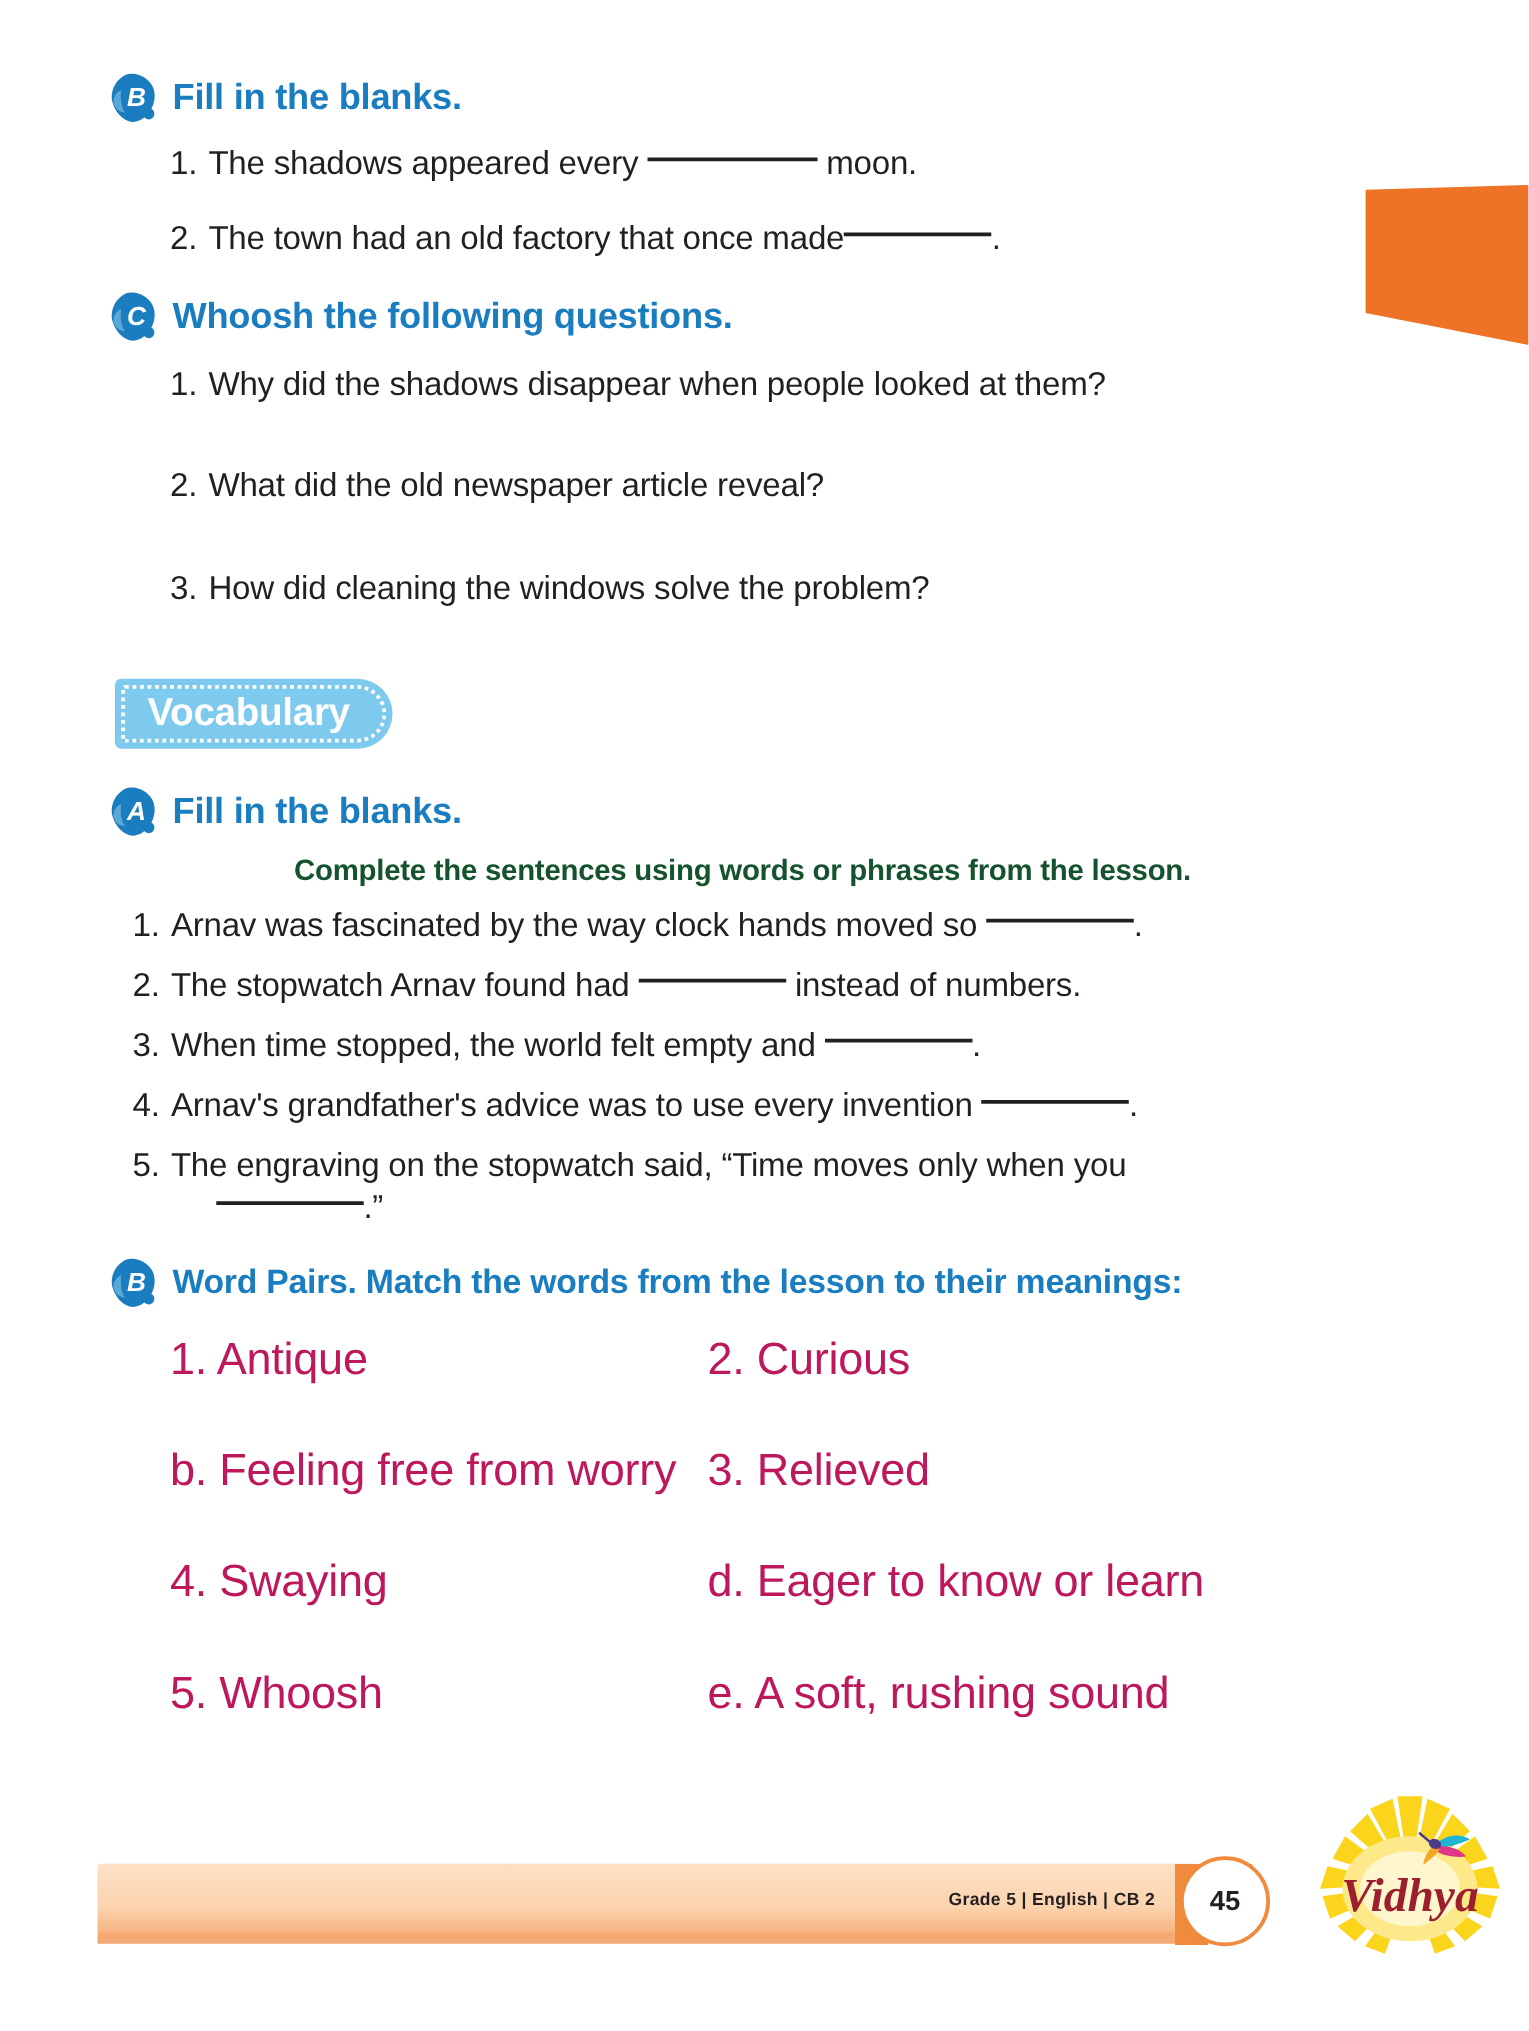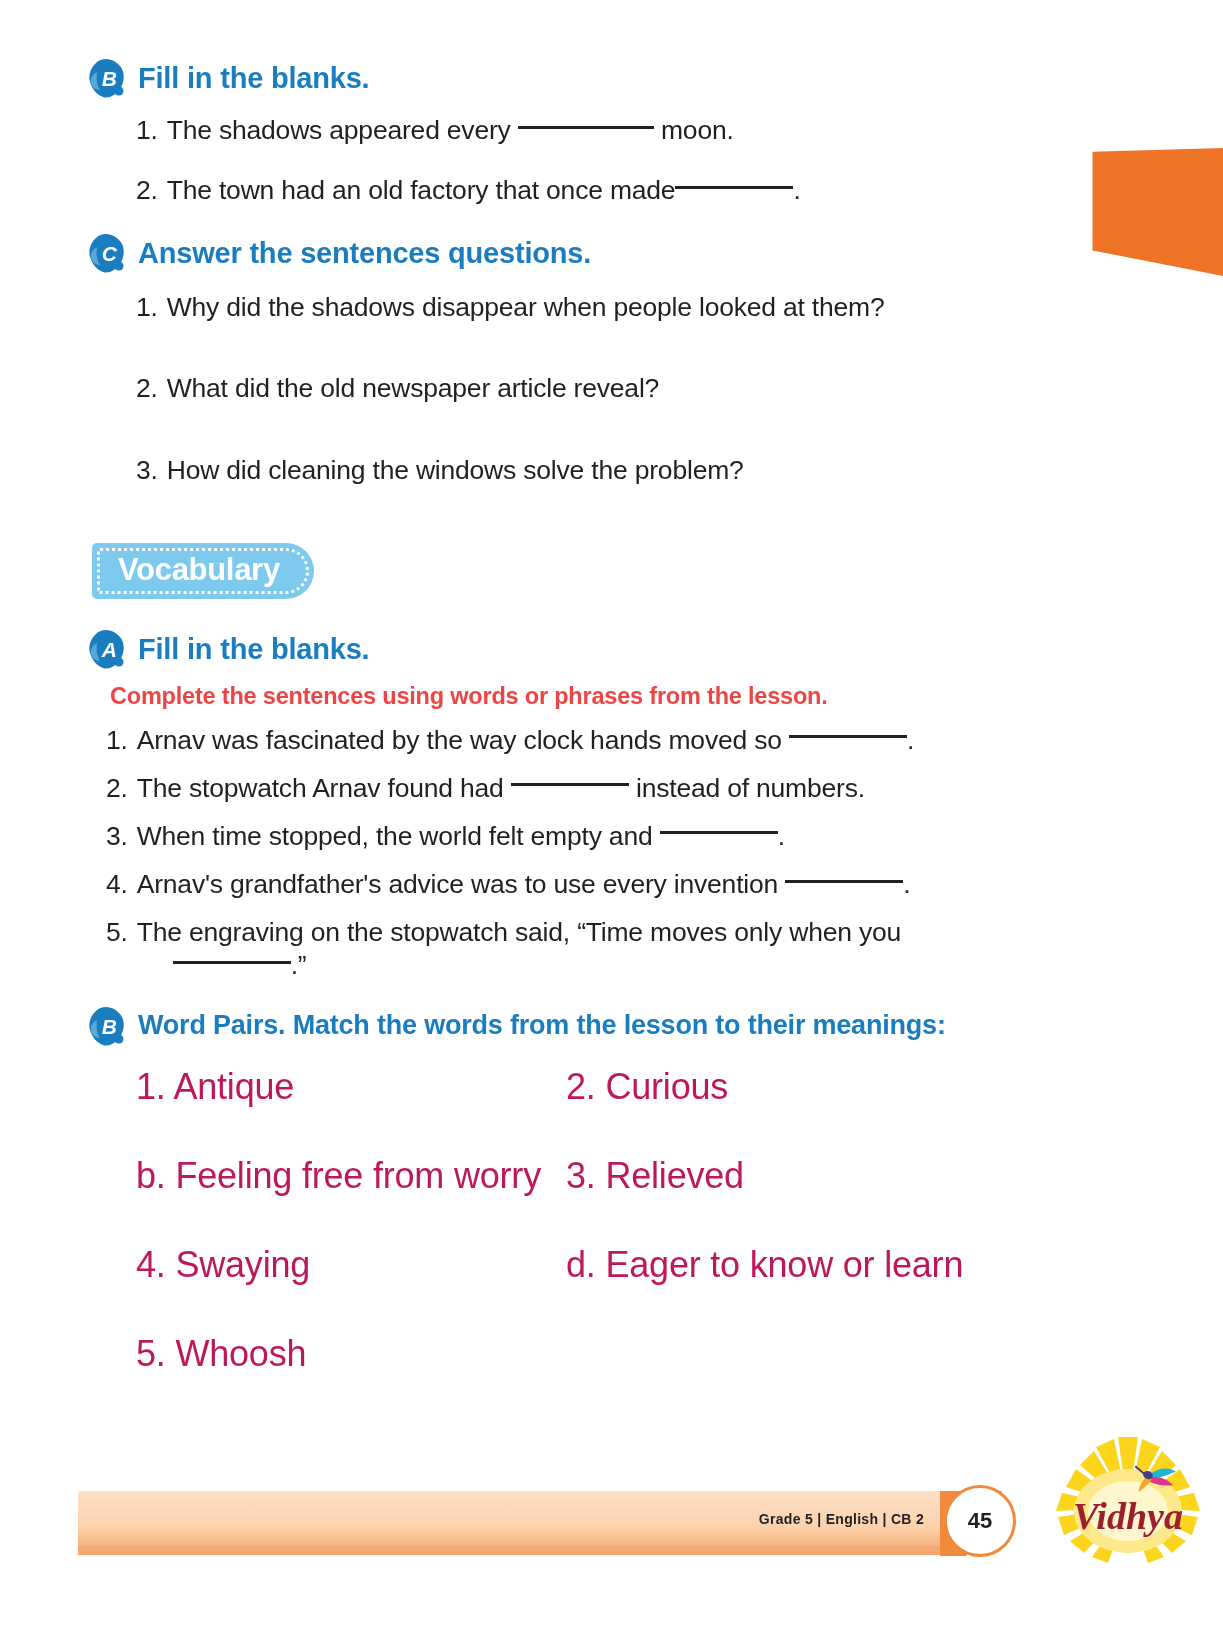--- a/index.html
+++ b/index.html
@@ -123,24 +123,25 @@
     position: relative;
     color: #ffffff;
     font-size: 31px;
     font-weight: bold;
     letter-spacing: -0.3px;
     margin-top: 35px;
   }
 
   
   .instruction {
-    color: #ef4444;
+    color: #14532d;
     font-size: 23.5px;
     font-weight: bold;
     letter-spacing: -0.2px;
+    text-align: center;
   }
 
   
   .match-grid {
     display: grid;
     grid-template-columns: 430px 1fr;
     row-gap: 47px;
   }
   .match-cell {
     color: #be185d;
@@ -255,21 +256,21 @@
 
     <div class="head-row" style="margin-top:28px; margin-bottom:16px;">
       <div class="badge">
         <svg viewBox="0 0 40 42" xmlns="http://www.w3.org/2000/svg">
           <path d="M18 1 C24 1 31 5 34 11 C37 17 36 25 32 31 C28 37 21 41 15 39 C9 37 4 31 2 24 C0 17 3 9 8 5 C11 2 14 1 18 1 Z" fill="#1a7dc0"></path>
           <path d="M9 14 C5 16 2 20 3 25 C4 29 8 32 12 32 C9 28 8 21 9 14 Z" fill="#5ba8d6"></path>
           <circle cx="31" cy="33" r="4.5" fill="#1a7dc0"></circle>
         </svg>
         <span class="ltr">C</span>
       </div>
-      <div class="head-title">Answer the sentences questions.</div>
+      <div class="head-title">Whoosh the following questions.</div>
     </div>
 
     <ul class="qlist" style="margin-left:48px;">
       <li style="margin-bottom:48px;">
         <span class="qnum">1.</span>
         <span class="qtxt">Why did the shadows disappear when people looked at them?</span>
       </li>
       <li style="margin-bottom:48px;">
         <span class="qnum">2.</span>
         <span class="qtxt">What did the old newspaper article reveal?</span>
@@ -340,20 +341,21 @@
 
       <div class="match-cell">2. Curious</div>
       <div class="match-cell">b. Feeling free from worry</div>
 
       <div class="match-cell">3. Relieved</div>
 
       <div class="match-cell">4. Swaying</div>
       <div class="match-cell">d. Eager to know or learn</div>
 
       <div class="match-cell">5. Whoosh</div>
+      <div class="match-cell">e. A soft, rushing sound</div>
     </div>
 
   </div>
 
   <div class="footer">
     <div class="footer-bar"></div>
     <div class="footer-tail"></div>
     <div class="footer-label">Grade 5  |  English  |  CB 2</div>
     <div class="page-circle">45</div>
 

